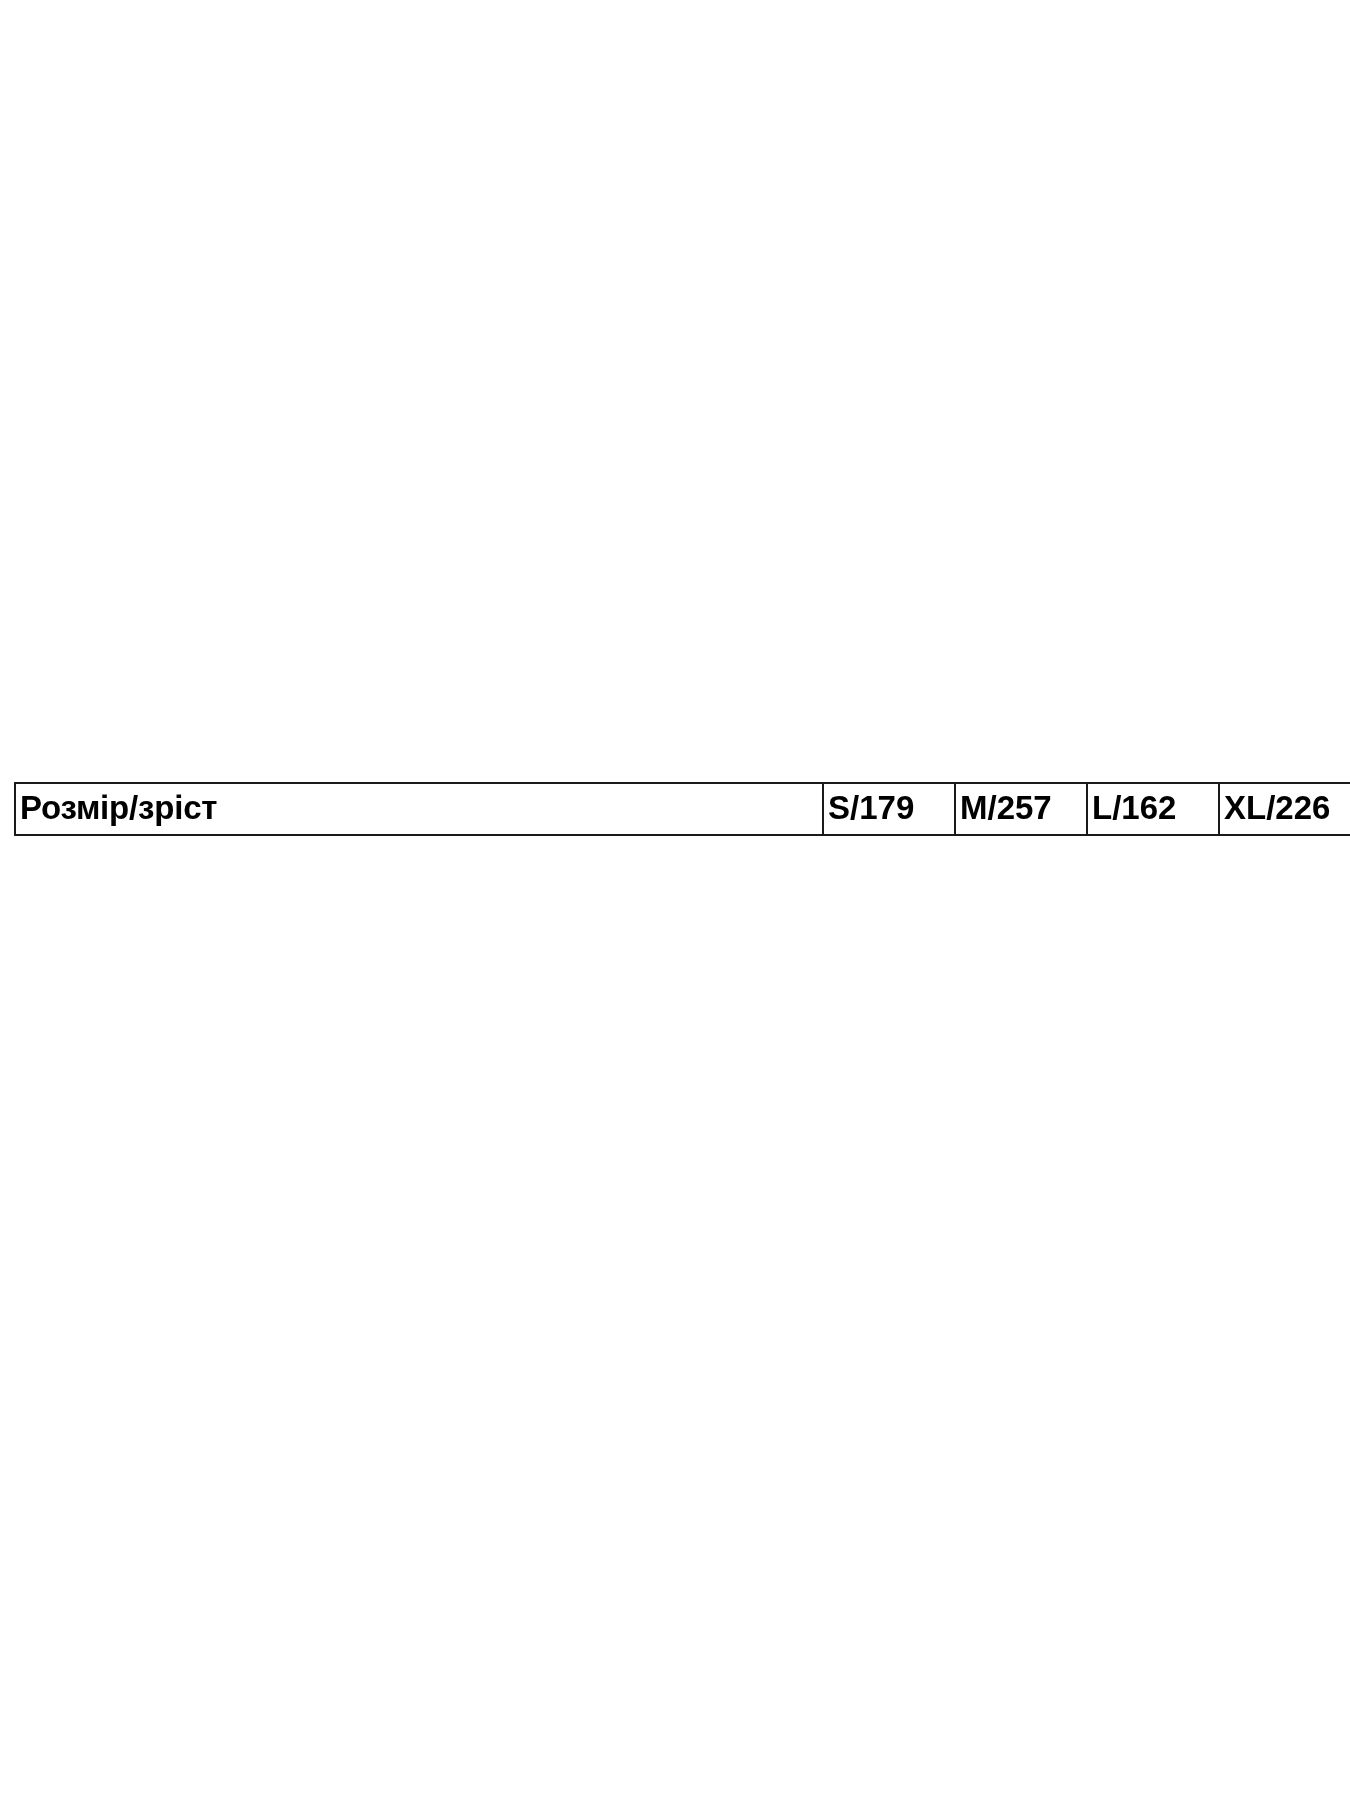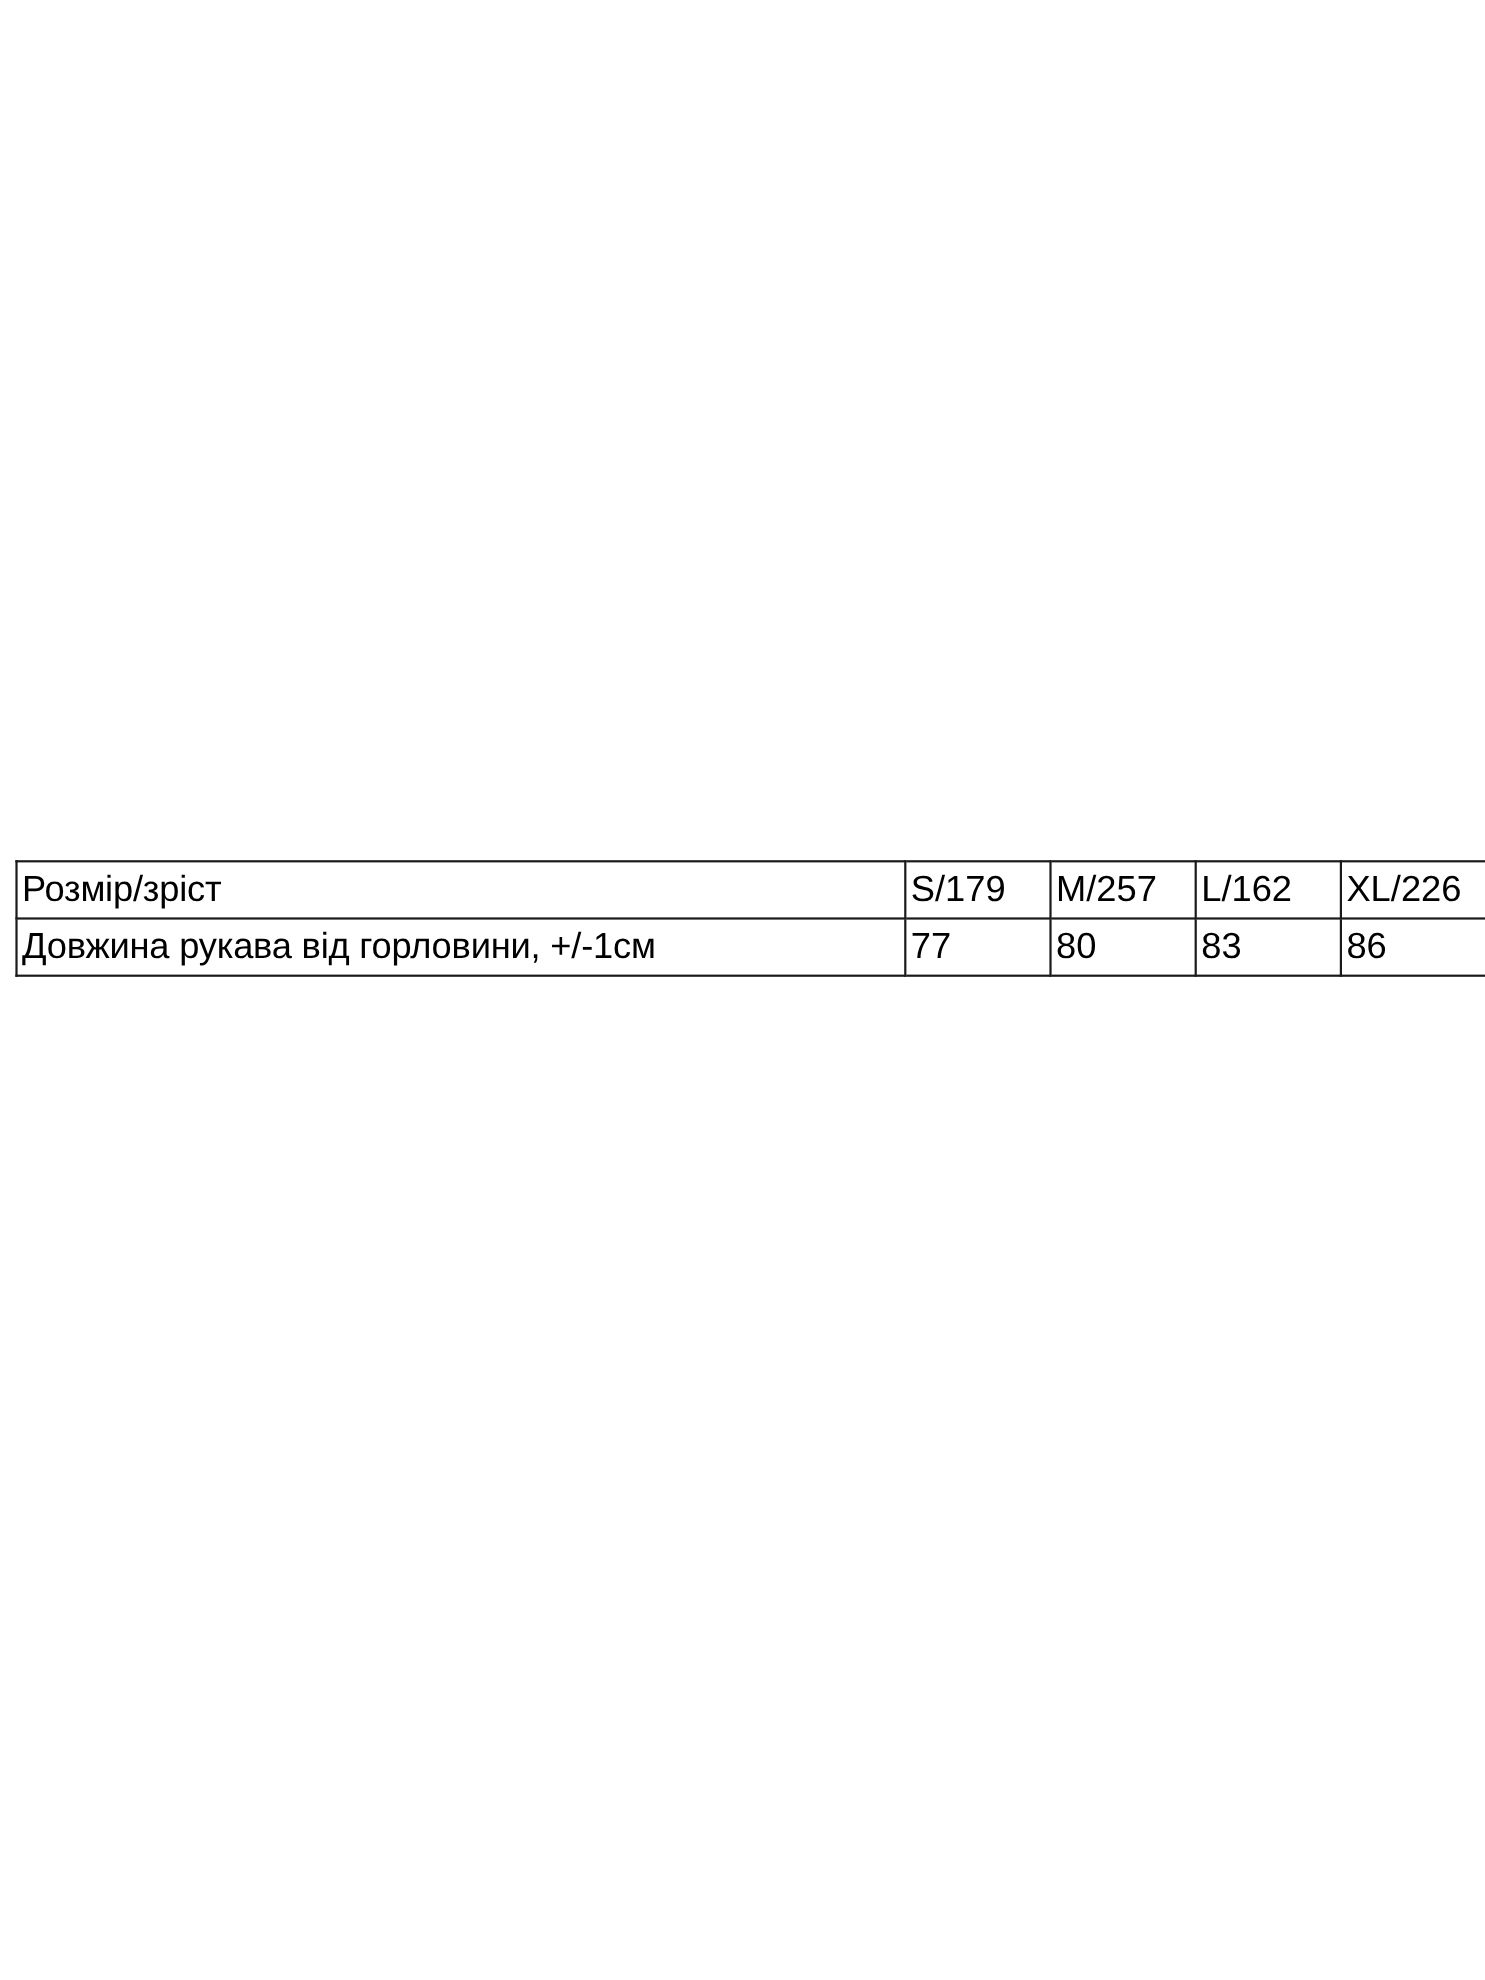--- a/index.html
+++ b/index.html
@@ -29,21 +29,21 @@
     font-size: 33px;
     line-height: 1.05;
   }
 
   table.size-table td,
   table.size-table th {
     border: 2px solid #1a1a1a;
     padding: 2px 4px 4px 4px;
     text-align: left;
     vertical-align: middle;
-    font-weight: normal;
+    font-weight: bold;
     white-space: nowrap;
     height: 52px;
     box-sizing: border-box;
     overflow: hidden;
   }
 
   table.size-table col.label-col { width: 808px; }
   table.size-table col.size-col  { width: 132px; }
 
   .label-cell {
@@ -65,22 +65,15 @@
     <thead>
       <tr>
         <th class="label-cell">Розмір/зріст</th>
         <th>S/179</th>
         <th>M/257</th>
         <th>L/162</th>
         <th>XL/226</th>
       </tr>
     </thead>
     <tbody>
-      <tr>
-        <td class="label-cell">Довжина рукава від горловини, +/-1см</td>
-        <td>77</td>
-        <td>80</td>
-        <td>83</td>
-        <td>86</td>
-      </tr>
     </tbody>
   </table>
 </div>
 
 </body></html>

